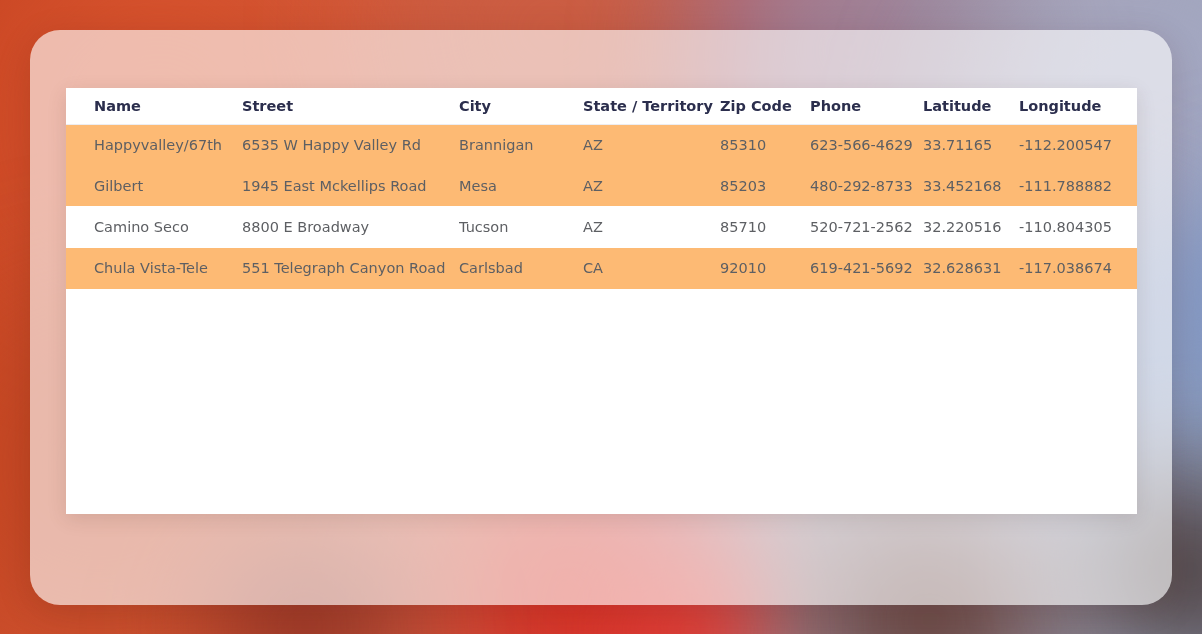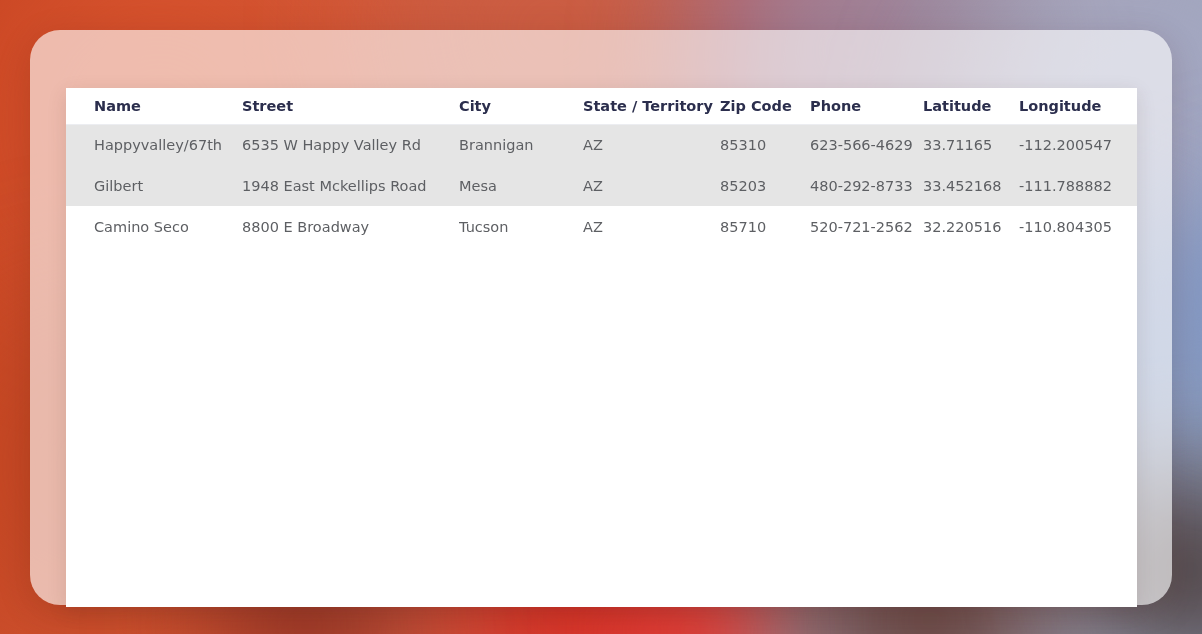--- a/index.html
+++ b/index.html
@@ -79,21 +79,21 @@
     background: rgba(255, 255, 255, 0.62);
     box-shadow: 0 8px 34px rgba(60, 20, 10, 0.16);
   }
 
   
   #panel {
     position: absolute;
     left: 66px;
     top: 88px;
     width: 1071px;
-    height: 519px;
+    height: 426px;
     background: #ffffff;
     box-shadow: 0 5px 18px rgba(70, 40, 30, 0.13);
     overflow: hidden;
   }
 
   table {
     width: 100%;
     border-collapse: collapse;
     table-layout: fixed;
   }
@@ -116,21 +116,21 @@
     font-size: 14.5px;
     font-weight: 400;
     color: #5d5f63;
     height: 41.2px;
     vertical-align: middle;
     white-space: nowrap;
     overflow: hidden;
     text-overflow: ellipsis;
   }
 
-  tbody tr.alt td { background: #e5e5e5; }
+  tbody tr.alt td { background: #fdba74; }
 
   
   table { table-layout: fixed; }
   col.w-name   { width: 176px; }
   col.w-street { width: 217px; }
   col.w-city   { width: 124px; }
   col.w-state  { width: 137px; }
   col.w-zip    { width: 90px; }
   col.w-phone  { width: 113px; }
   col.w-lat    { width: 96px; }
@@ -190,33 +190,43 @@
           <td>6535 W Happy Valley Rd</td>
           <td>Brannigan</td>
           <td>AZ</td>
           <td>85310</td>
           <td>623-566-4629</td>
           <td>33.71165</td>
           <td>-112.200547</td>
         </tr>
         <tr class="alt">
           <td>Gilbert</td>
-          <td>1948 East Mckellips Road</td>
+          <td>1945 East Mckellips Road</td>
           <td>Mesa</td>
           <td>AZ</td>
           <td>85203</td>
           <td>480-292-8733</td>
           <td>33.452168</td>
           <td>-111.788882</td>
         </tr>
         <tr>
           <td>Camino Seco</td>
           <td>8800 E Broadway</td>
           <td>Tucson</td>
           <td>AZ</td>
           <td>85710</td>
           <td>520-721-2562</td>
           <td>32.220516</td>
           <td>-110.804305</td>
         </tr>
+        <tr class="alt">
+          <td>Chula Vista-Tele</td>
+          <td>551 Telegraph Canyon Road</td>
+          <td>Carlsbad</td>
+          <td>CA</td>
+          <td>92010</td>
+          <td>619-421-5692</td>
+          <td>32.628631</td>
+          <td>-117.038674</td>
+        </tr>
       </tbody>
   </table>
 </div>
 
 </body></html>

